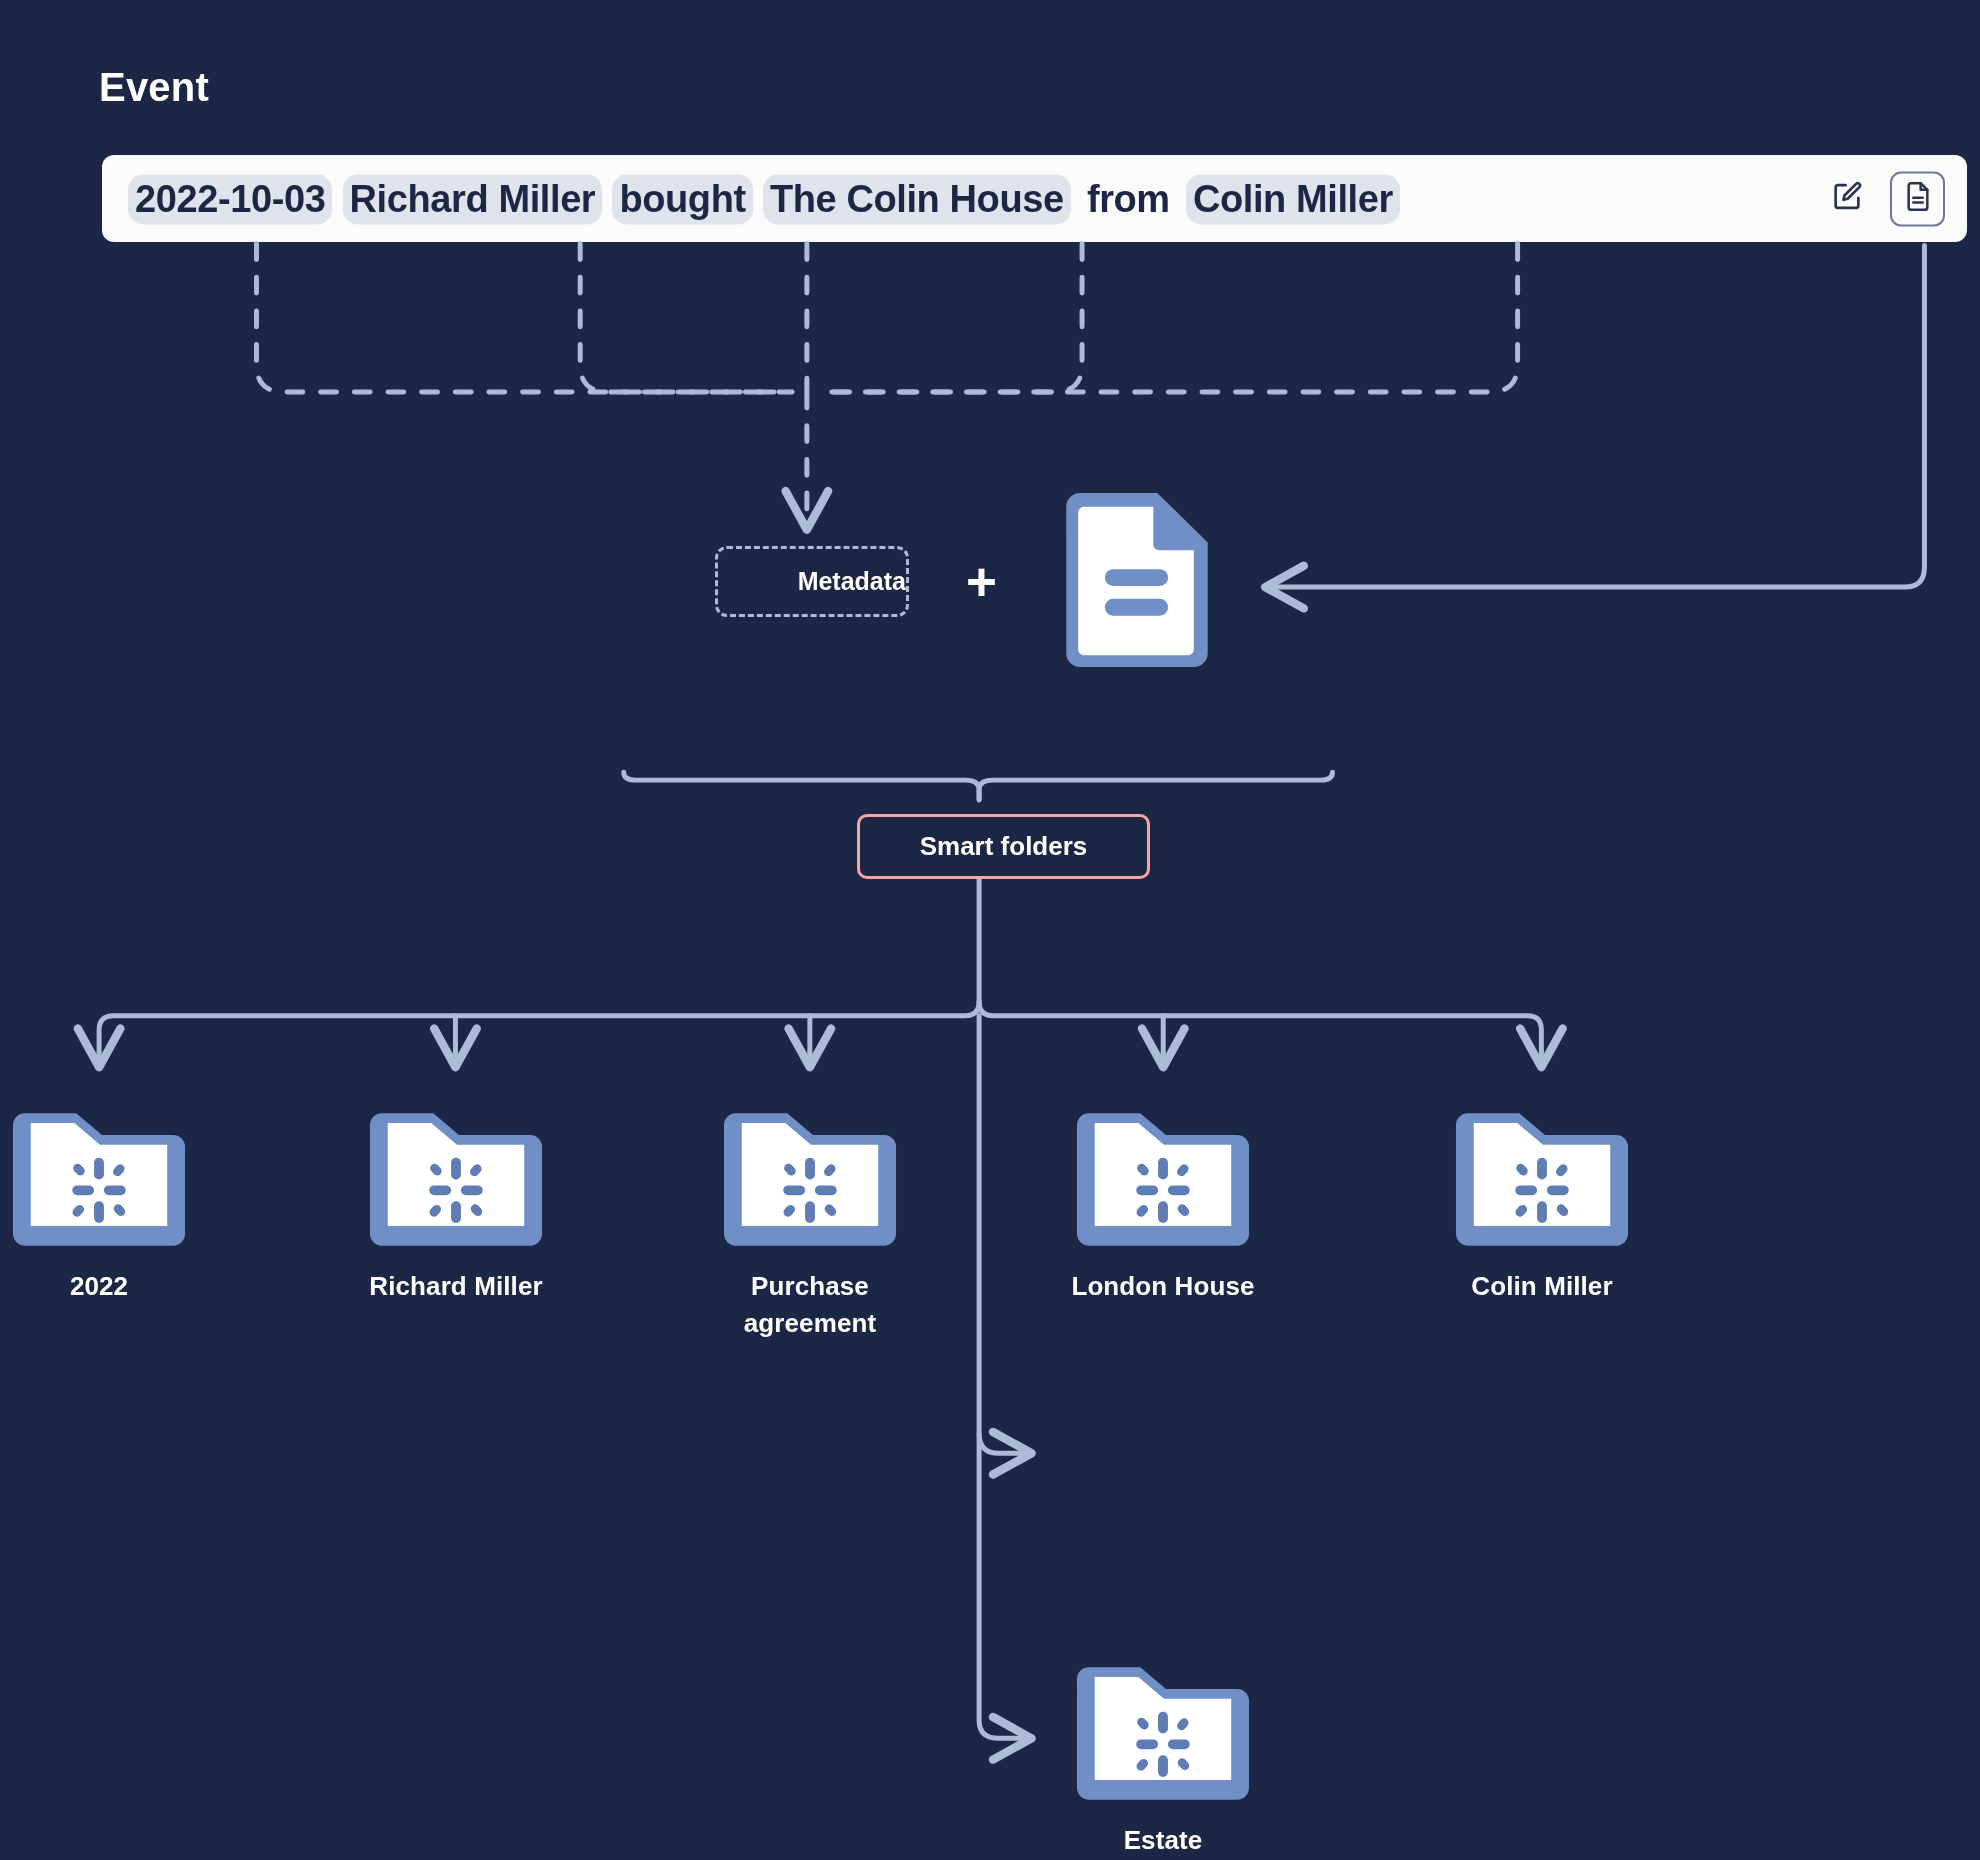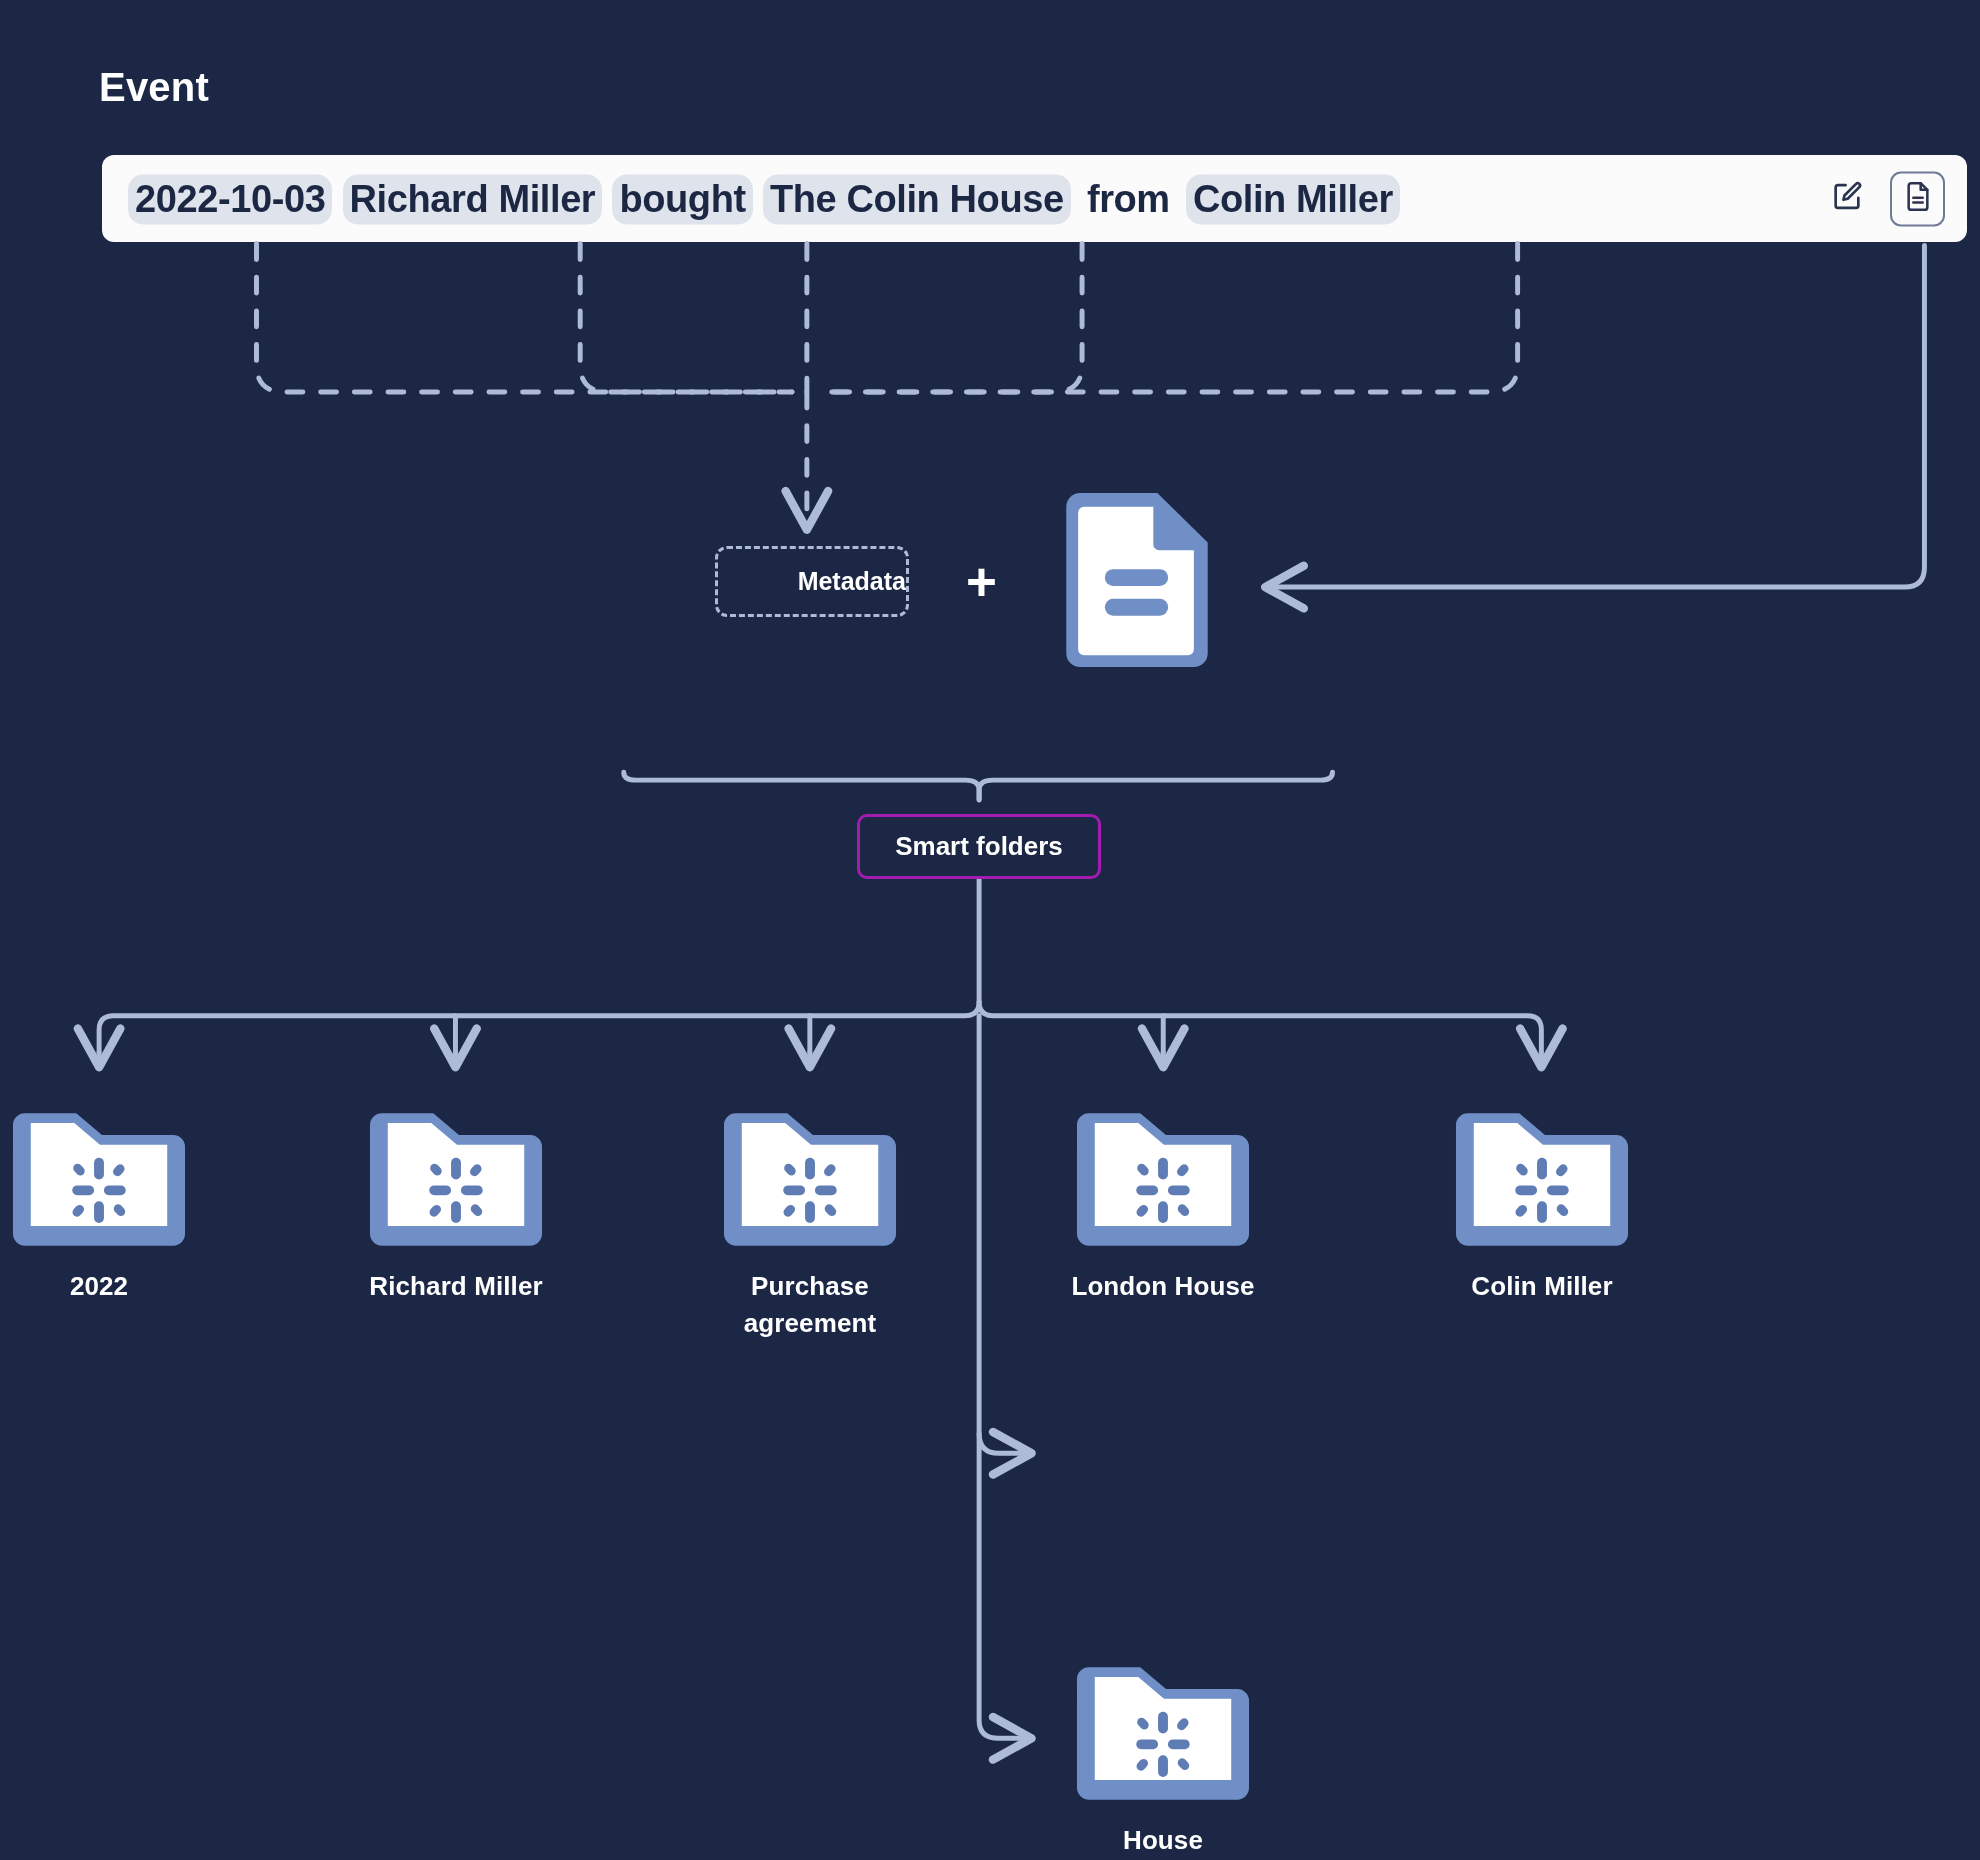--- a/index.html
+++ b/index.html
@@ -65,22 +65,22 @@
     position: absolute; left: 966px; top: 554px;
     font-size: 53px; font-weight: bold; color: #ffffff; line-height: 40px;
   }
 
   
   #doc-glyph { position: absolute; left: 1062px; top: 482px; width: 149px; height: 183px; }
 
   
   #smart-folders-chip {
     position: absolute; left: 857px; top: 806px;
-    width: 244px; height: 65px;
-    border: 3px solid #a21caf; border-radius: 10px;
+    width: 293px; height: 65px;
+    border: 3px solid #fca5a5; border-radius: 10px;
     background: #1c2745;
     display: flex; align-items: center; justify-content: center;
     color: #ffffff; font-size: 26px; font-weight: bold;
   }
 
   
   .folder-node { position: absolute; width: 228px; text-align: center; }
   .folder-node .folder-ico { width: 176px; height: 139px; display: block; margin: 0 auto; }
   .folder-node .folder-label {
     margin-top: 22px; color: #ffffff; font-size: 26px; font-weight: bold;
@@ -281,17 +281,17 @@
         <rect x="84" y="51" width="10" height="22" rx="5"></rect>
         <rect x="84" y="95" width="10" height="22" rx="5"></rect>
         <rect x="62" y="79" width="22" height="10" rx="5"></rect>
         <rect x="94" y="79" width="22" height="10" rx="5"></rect>
         <rect x="64" y="57" width="9" height="13" rx="4.5" transform="rotate(-42 68 63)"></rect>
         <rect x="105" y="57" width="9" height="13" rx="4.5" transform="rotate(42 109 63)"></rect>
         <rect x="64" y="98" width="9" height="13" rx="4.5" transform="rotate(42 68 104)"></rect>
         <rect x="105" y="98" width="9" height="13" rx="4.5" transform="rotate(-42 109 104)"></rect>
       </g>
     </svg>
-    <div class="folder-label">House</div>
+    <div class="folder-label">Estate</div>
   </div>
 
 </div>
 
 
 </body></html>

